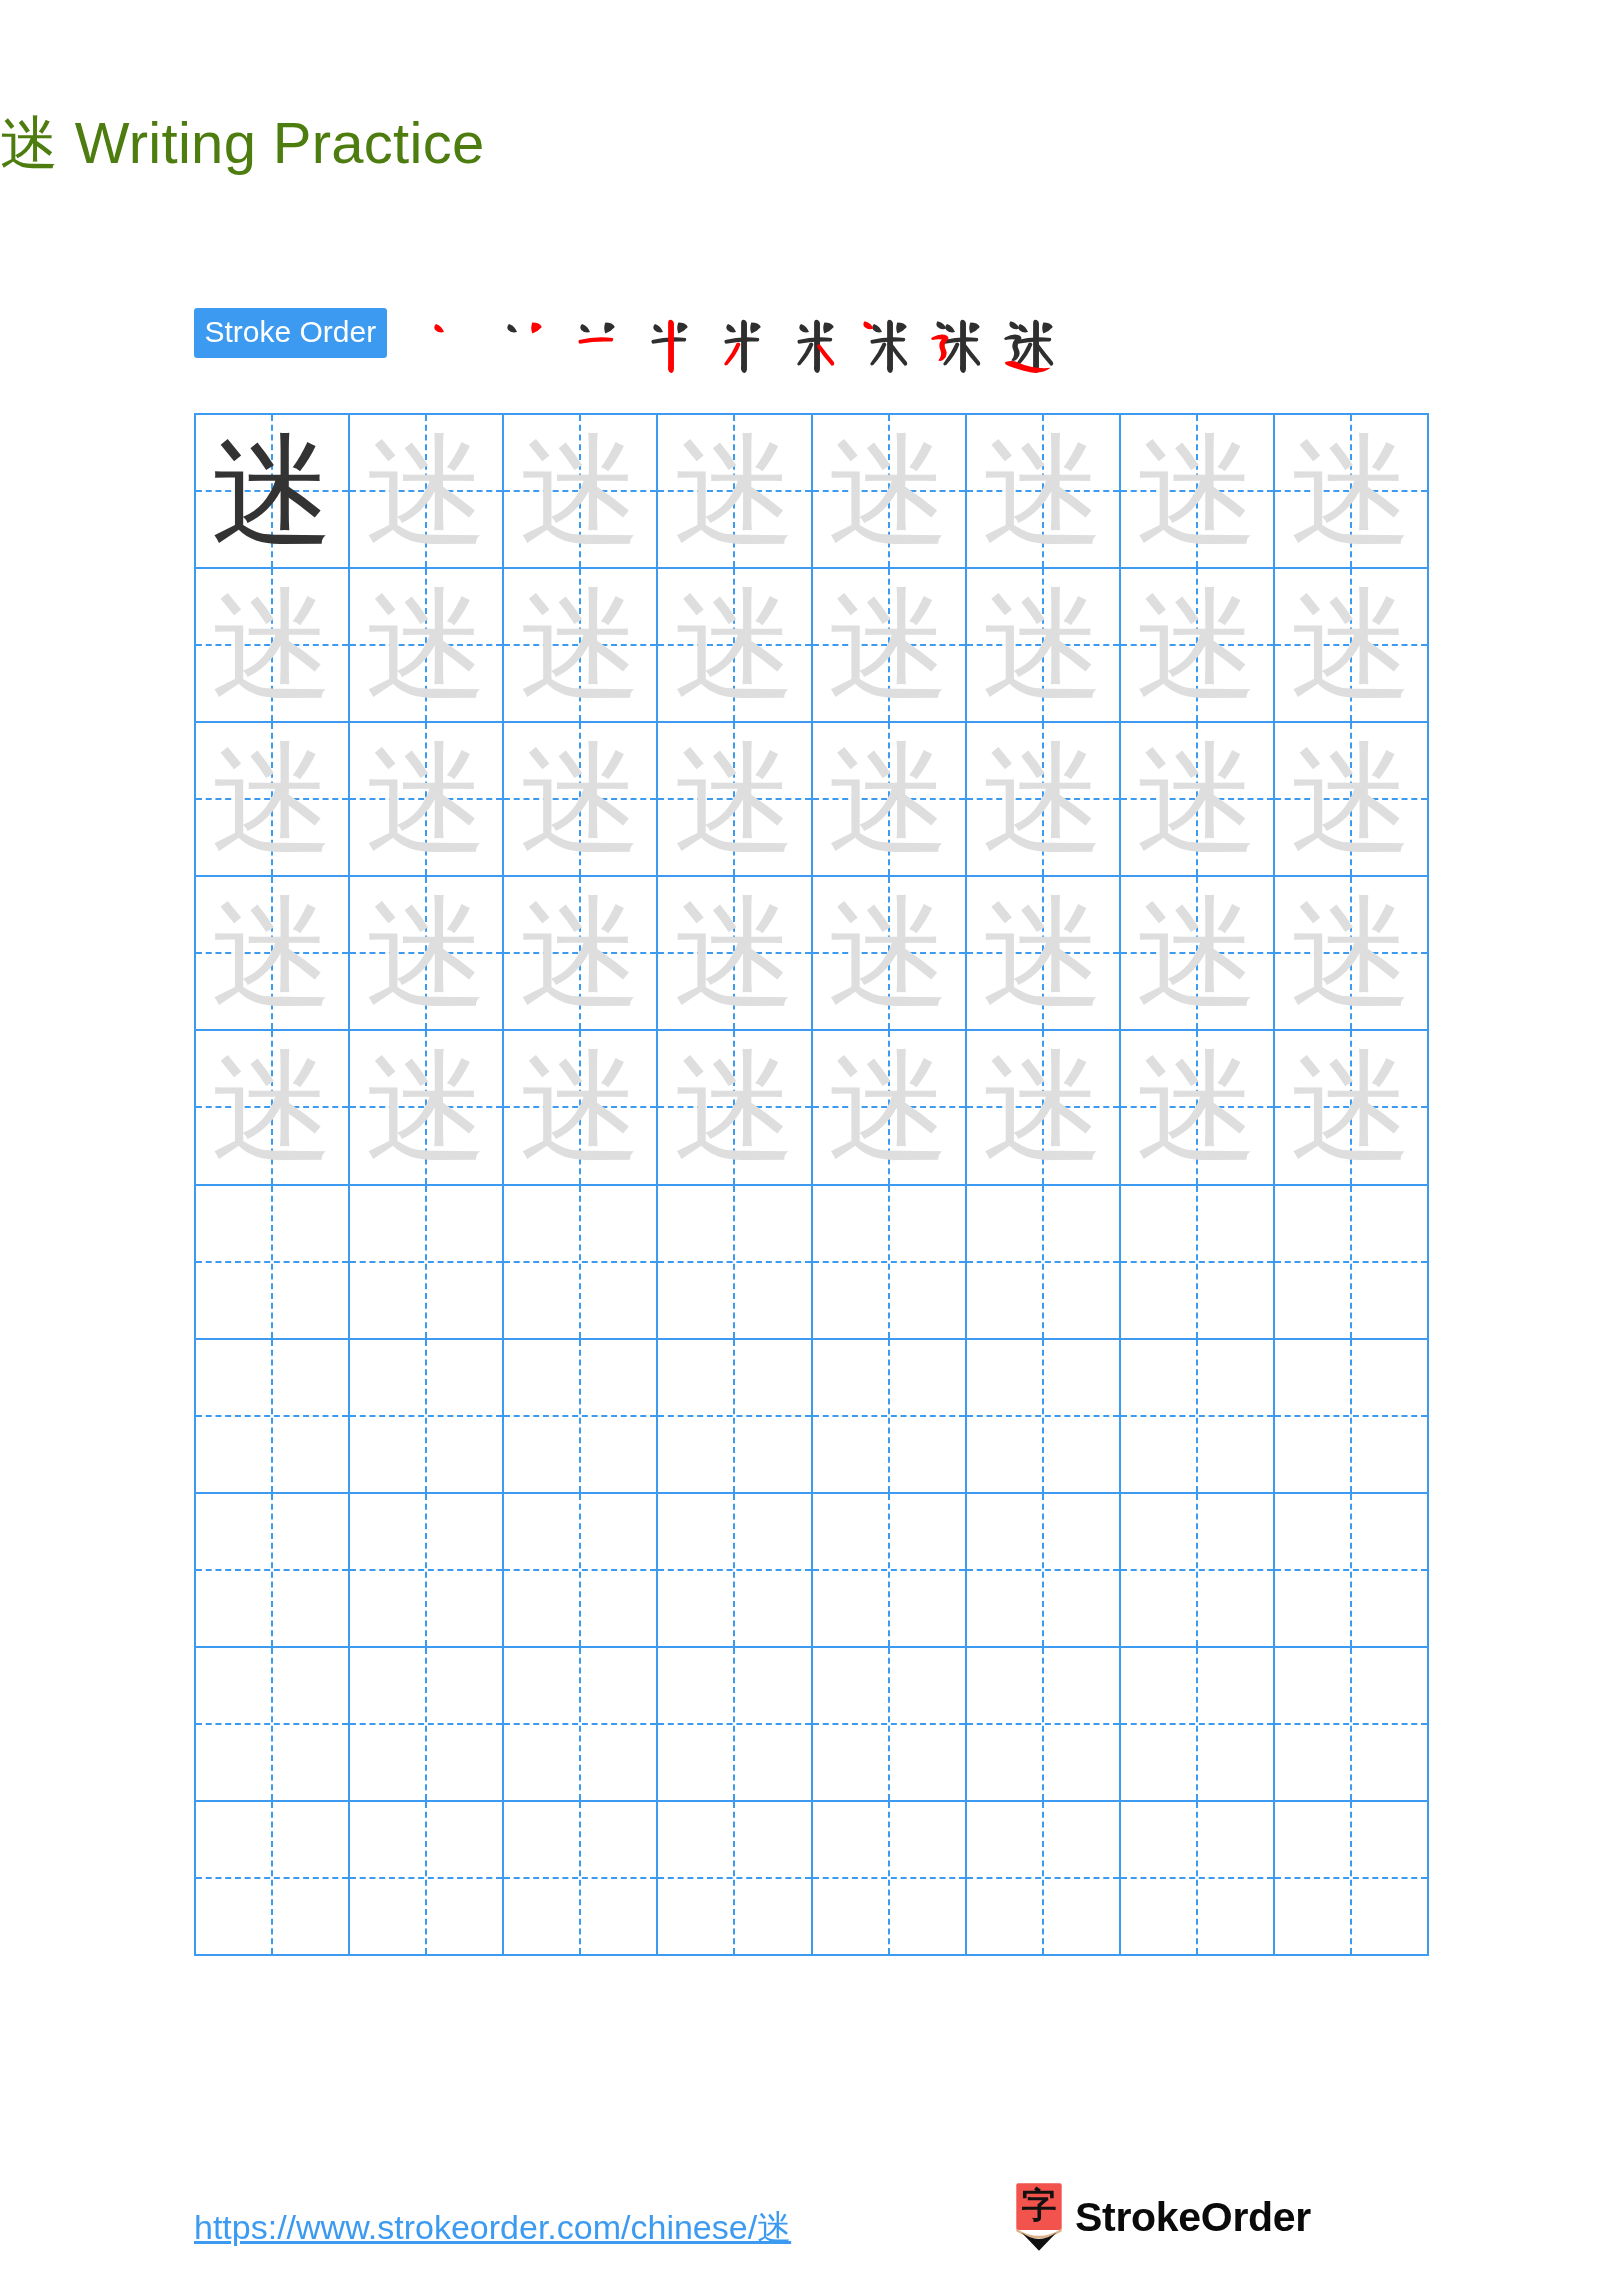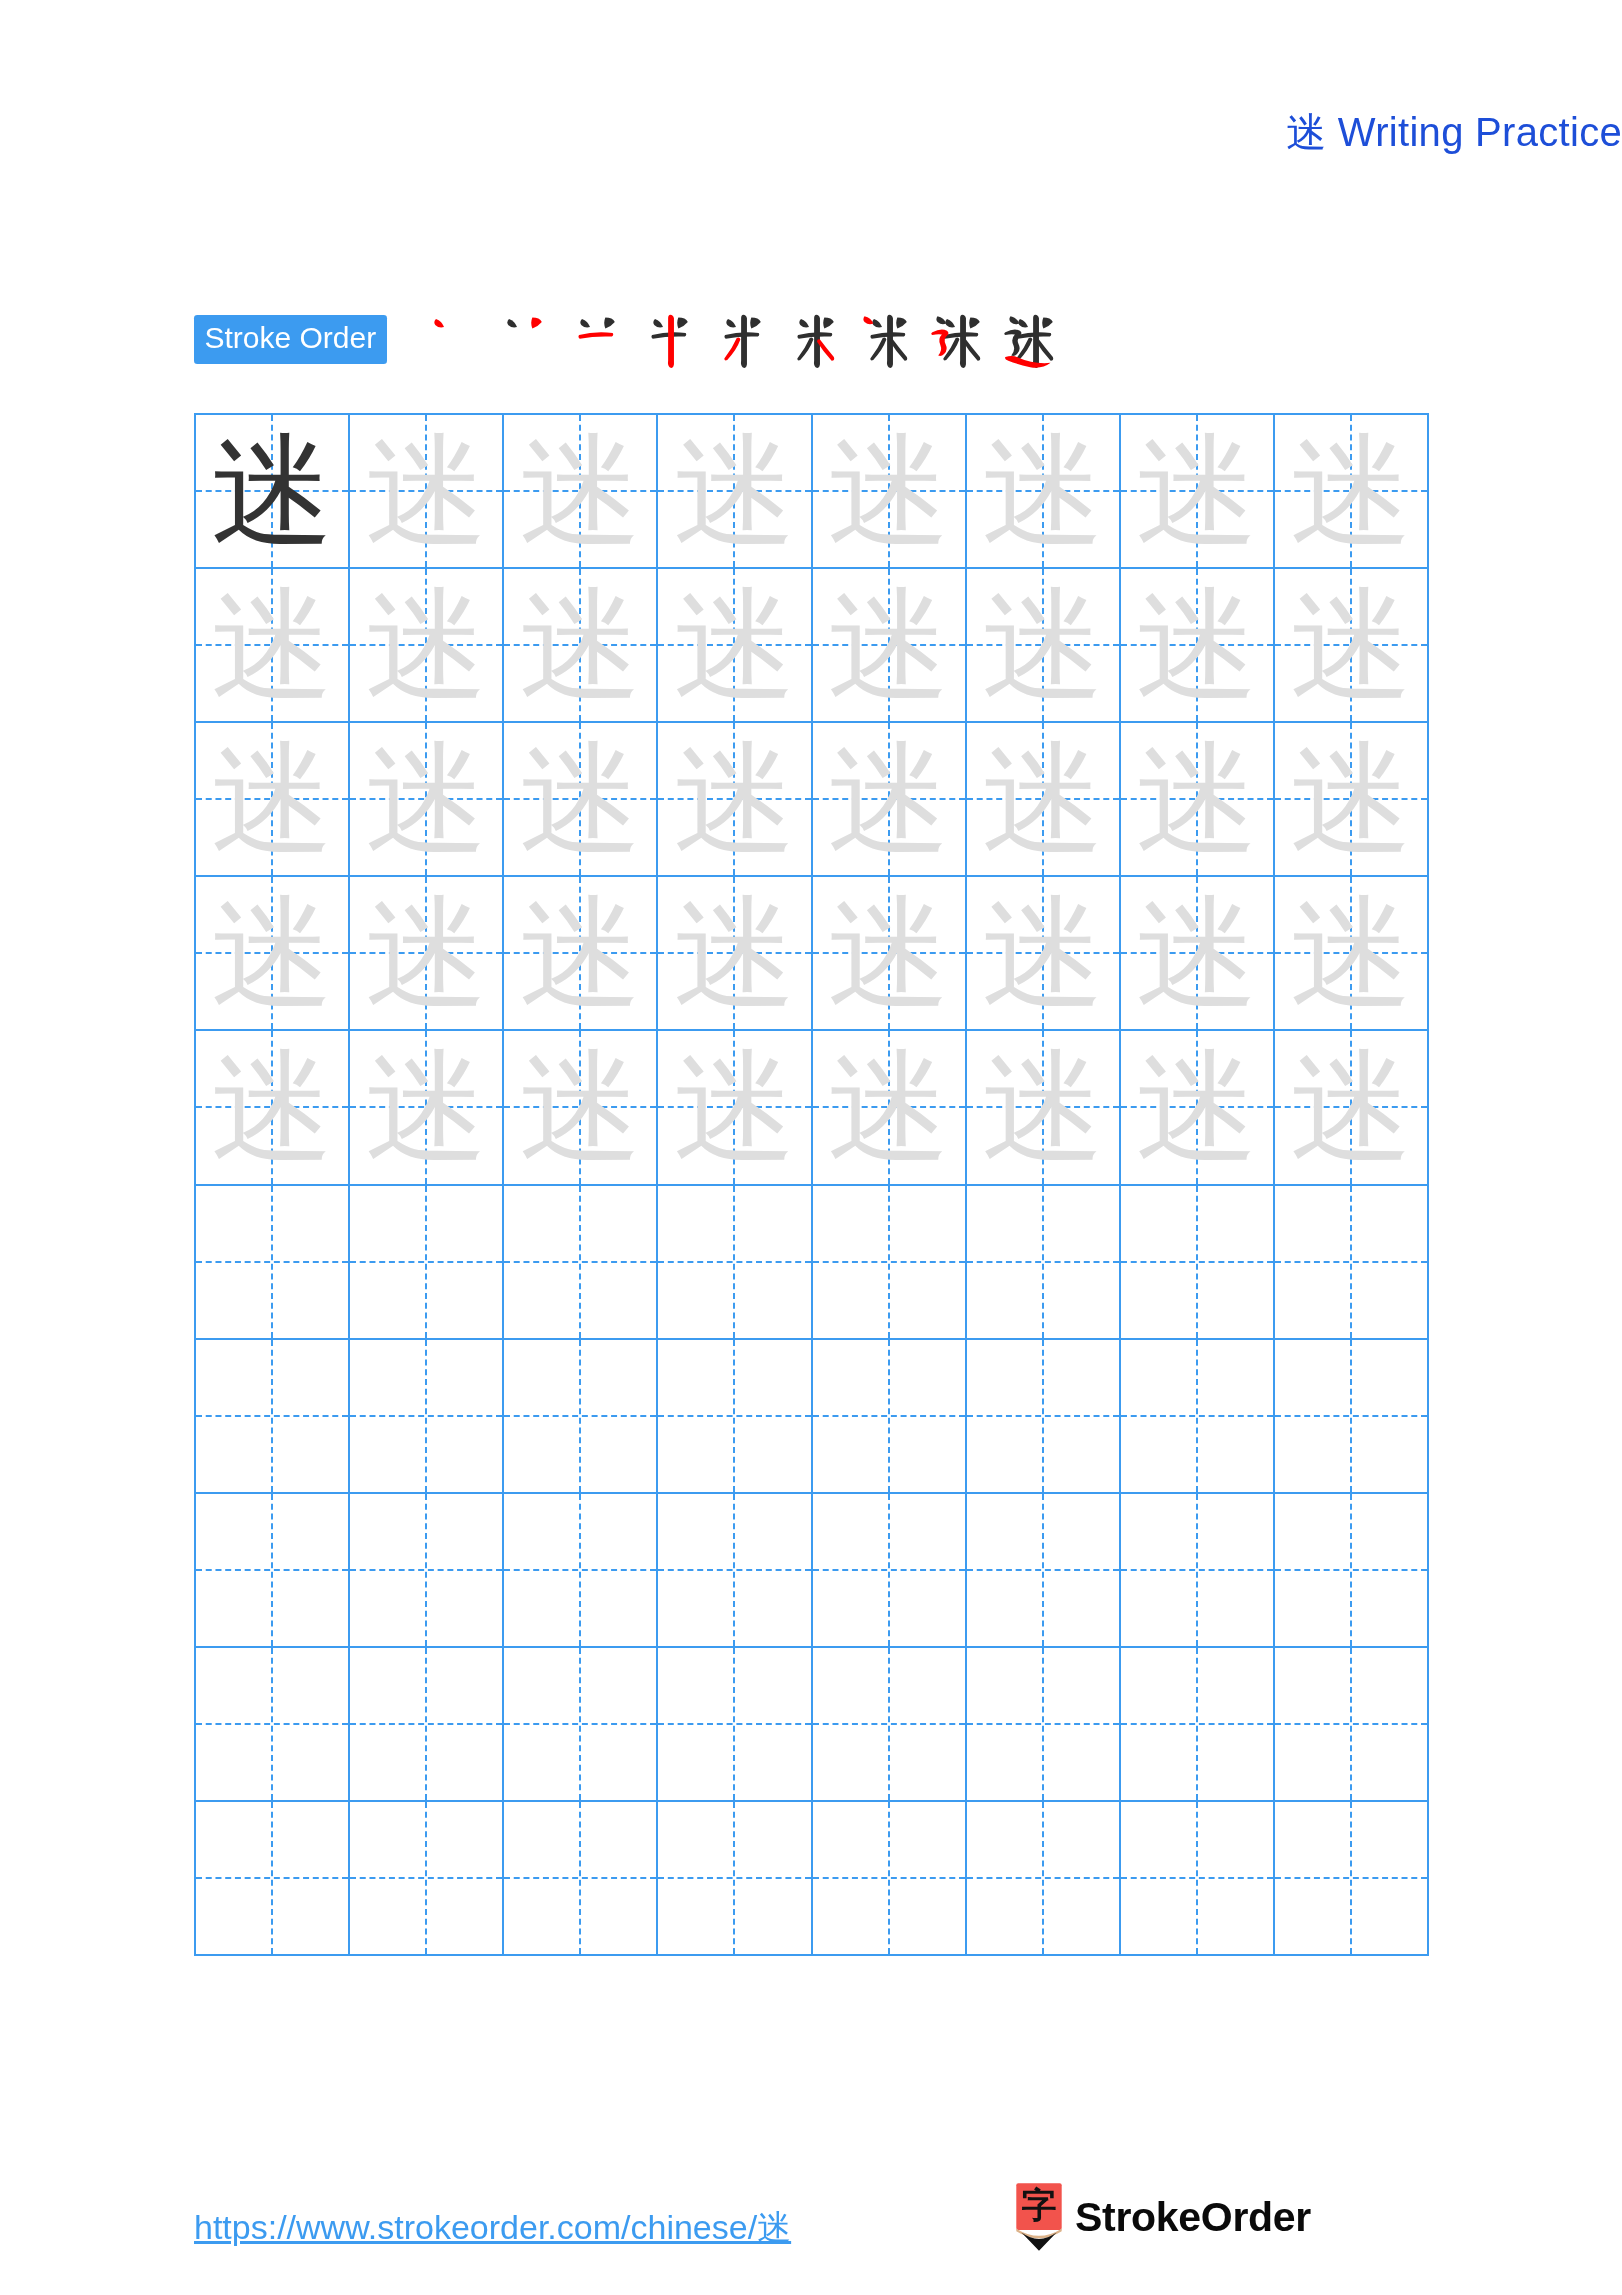--- a/index.html
+++ b/index.html
@@ -14,40 +14,40 @@
     font-family: "Liberation Sans", sans-serif;
     overflow: hidden;
   }
 
   
   #page-title {
     position: absolute;
     top: 105px;
     left: 0;
     width: 1622px;
-    text-align: right;
-    font-size: 40px;
+    text-align: left;
+    font-size: 58px;
     font-weight: 400;
-    color: #1d4ed8;
+    color: #4d7c0f;
     letter-spacing: 0.3px;
     white-space: nowrap;
   }
   #page-title .title-char {
     font-family: "DejaVu Sans", sans-serif;
   }
 
   
   #stroke-order-row {
     position: absolute;
     top: 308px;
     left: 194px;
     width: 1235px;
     height: 63px;
     display: flex;
-    align-items: center;
+    align-items: flex-start;
   }
   #stroke-order-badge {
     background: #3C9BF0;
     color: #ffffff;
     font-size: 30px;
     line-height: 1;
     padding: 8.5px 10.5px 11px 10.5px;
     border-radius: 3.3px;
     white-space: nowrap;
     flex: 0 0 auto;

